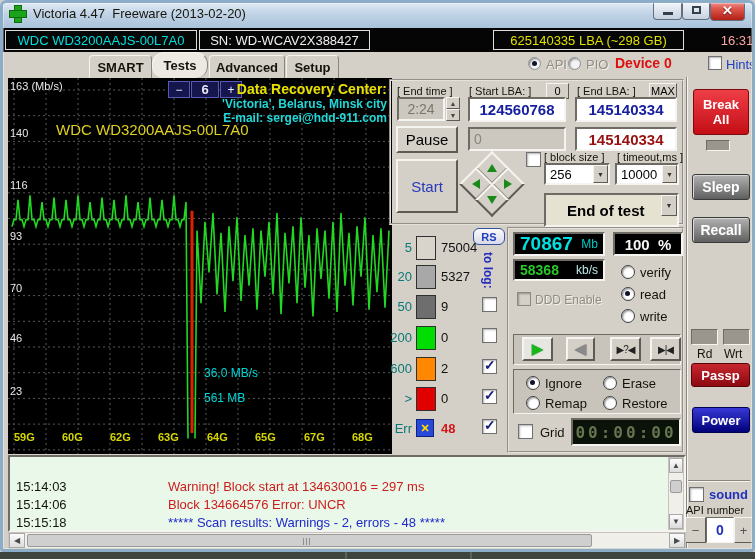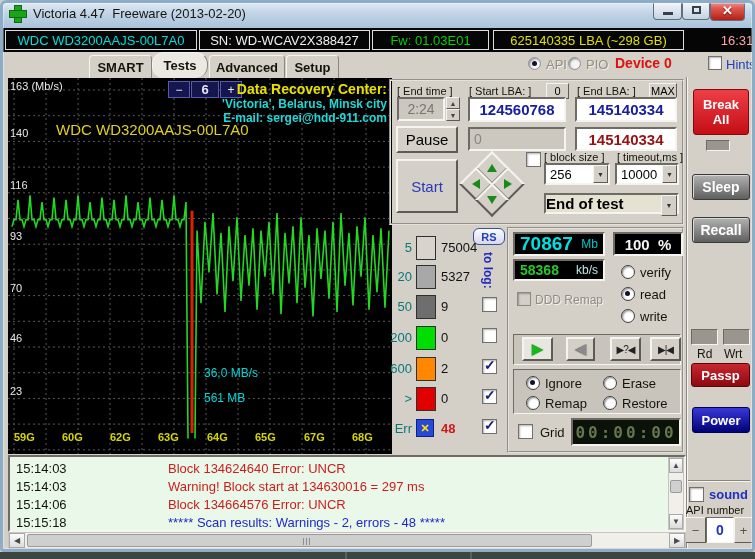--- a/index.html
+++ b/index.html
@@ -82,21 +82,20 @@
         <span style="width:9px;height:8px;border:2px solid #33404d;"></span>
       </span>
     <span class="a capbtn close" style="left:710px;width:35px;height:21px;color:#fff;font-weight:bold;font-size:13px;text-shadow:0 1px 1px #601010;">
         <span>✕</span>
       </span>
   </div>
 
   <div id="infobar" class="a">
     <div class="seg" style="left:2px;width:192px;color:#00dfdf;">WDC WD3200AAJS-00L7A0</div>
     <div class="seg" style="left:196px;width:171px;color:#f0f0f0;">SN: WD-WCAV2X388427</div>
-    <div class="seg" style="left:369px;width:117px;color:#00d000;">Fw: 01.03E01</div>
     <div class="seg" style="left:490px;width:191px;color:#e0e000;">625140335 LBA (~298 GB)</div>
     <div class="seg" style="left:710px;width:66px;border:none;color:#fca5a5;">16:31:43</div>
   </div>
 
   <div id="tabbar" class="a">
     <div class="tab" style="left:86px;width:63px;">SMART</div>
     <div class="tab active" style="left:149px;width:56px;border-radius:12px;">Tests</div>
     <div class="tab" style="left:206px;width:76px;">Advanced</div>
     <div class="tab" style="left:283px;width:53px;">Setup</div>
     <span class="radio grayed on" style="left:525px;top:5px;"></span>
@@ -199,21 +198,21 @@
           <span class="tri" style="transform:rotate(-45deg);border-left:5px solid transparent;border-right:5px solid transparent;border-top:8px solid #1a8a1a;"></span>
         </span>
     </div>
     <span class="cb" style="left:135px;top:71px;width:15px;height:15px;"></span>
     <span class="a txt lab" style="left:153px;top:70px;">[ block size ]</span>
     <span class="a txt lab" style="left:226px;top:70px;">[ timeout,ms ]</span>
     <span class="a sunken field vcenter" style="left:153px;top:82px;width:66px;height:22px;font-size:13px;padding-left:4px;">256</span>
     <span class="a raised1 center" style="left:202px;top:84px;width:15px;height:18px;font-size:7px;color:#333;">▼</span>
     <span class="a sunken field vcenter" style="left:224px;top:82px;width:64px;height:22px;font-size:13px;padding-left:4px;">10000</span>
     <span class="a raised1 center" style="left:271px;top:84px;width:15px;height:18px;font-size:7px;color:#333;">▼</span>
-    <span class="a sunken vcenter" style="left:153px;top:112px;width:135px;height:21px;background:#e6e2d2;font-weight:bold;font-size:15px;padding-left:0;">End of test</span>
+    <span class="a sunken vcenter" style="left:153px;top:112px;width:135px;height:34px;background:#e6e2d2;font-weight:bold;font-size:15px;padding-left:21px;">End of test</span>
     <span class="a raised1 center" style="left:270px;top:114px;width:16px;height:21px;font-size:7px;color:#333;">▼</span>
   </div>
 
   <div class="a" style="left:0;top:0;width:0;height:0;">
     <span class="a center" style="left:473px;top:228px;width:32px;height:17px;background:linear-gradient(#fcfcfc,#d8d8e8);border:1px solid #3050a0;border-radius:6px;color:#2040c0;font-weight:bold;font-size:11px;">RS</span>
     <span class="a txt" style="left:481px;top:252px;writing-mode:vertical-rl;font-size:12px;font-weight:bold;color:#2028c0;">to log:</span>
 
     <span class="a txt" style="left:380px;top:240px;width:32px;text-align:right;font-size:13px;color:#0a7878;">5</span>
     <span class="a bin-box" style="left: 416px; top: 236px; width: 20px; height: 24px; border: 1px solid rgb(48, 48, 48); background: rgb(216, 212, 204);"></span>
     <span class="a txt" style="left:441px;top:240px;font-size:13px;color:#101010;">75004</span>
@@ -258,21 +257,21 @@
       <span style="color:#28c828;font-weight:bold;font-size:14px;">58368</span>
       <span style="color:#bce8e8;font-size:12px;">kb/s</span>
     </span>
     <span class="radio" style="left:112px;top:36px;width:14px;height:14px;"></span>
     <span class="a txt rlab" style="left:131px;top:36px;">verify</span>
     <span class="radio on" style="left:112px;top:58px;width:14px;height:14px;"></span>
     <span class="a txt rlab" style="left:131px;top:58px;">read</span>
     <span class="radio" style="left:112px;top:80px;width:14px;height:14px;"></span>
     <span class="a txt rlab" style="left:131px;top:80px;">write</span>
     <span class="cb grayed" style="left:8px;top:63px;"></span>
-    <span class="a txt dislab" style="left:26px;top:64px;font-size:12px;">DDD Remap</span>
+    <span class="a txt dislab" style="left:26px;top:64px;font-size:12px;">DDD Enable</span>
 
     <div class="a sunken1" style="left:4px;top:105px;width:168px;height:31px;background:#c8c4bc;">
       <span class="a raised center" style="left:8px;top:2px;width:31px;height:24px;background:#e8e6e0;">
           <span style="color:#18b818;font-size:15px;text-shadow:0 0 1px #063;">▶</span>
         </span>
       <span class="a raised center" style="left:52px;top:2px;width:29px;height:24px;">
           <span style="color:#8a8a8a;font-size:15px;text-shadow:0 0 1px #444;">◀</span>
         </span>
       <span class="a raised center" style="left:96px;top:2px;width:31px;height:24px;">
           <span style="color:#222;font-size:10px;letter-spacing:-1px;">▶?◀</span>
@@ -314,21 +313,20 @@
   <div class="a sbtn" style="left:692px;top:407px;width:58px;height:26px;background:linear-gradient(#3838d8,#000078);border:1px solid #000050;font-size:13px;">Power</div>
   <span class="a" style="left:688px;top:480px;width:62px;height:2px;border-top:1px solid #8a867e;border-bottom:1px solid #f6f4f0;"></span>
   <span class="cb" style="left:689px;top:487px;width:15px;height:15px;"></span>
   <span class="a txt" style="left:709px;top:487px;font-size:13px;font-weight:bold;color:#2030c0;">sound</span>
   <span class="a txt" style="left:686px;top:504px;font-size:11px;color:#14140a;">API number</span>
   <span class="a raised1 center" style="left:685px;top:517px;width:21px;height:26px;color:#555;font-size:13px;">−</span>
   <span class="a sunken1 center field" style="left:706px;top:517px;width:28px;height:26px;color:#2030c0;font-weight:bold;font-size:14px;">0</span>
   <span class="a raised1 center" style="left:734px;top:517px;width:19px;height:26px;color:#555;font-size:13px;">+</span>
 
   <div class="a sunken" style="left:8px;top:455px;width:678px;height:77px;background:#eaf8ea;overflow:hidden;">
-    <div class="log-row a txt error" style="left:6px;top:4px;font-size:13px;"><span class="t">15:14:03</span><span class="m">Block 134624640 Error: UNCR</span></div>
     <div class="log-row a txt error" style="left:6px;top:22px;font-size:13px;"><span class="t">15:14:03</span><span class="m">Warning! Block start at 134630016 = 297 ms</span></div>
     <div class="log-row a txt error" style="left:6px;top:40px;font-size:13px;"><span class="t">15:14:06</span><span class="m">Block 134664576 Error: UNCR</span></div>
     <div class="log-row a txt info" style="left:6px;top:58px;font-size:13px;"><span class="t">15:15:18</span><span class="m">***** Scan results: Warnings - 2, errors - 48 *****</span></div>
 
     <div class="a sbtrack" style="right:0;top:0;width:16px;height:73px;">
       <span class="a sbbtn" style="left:0;top:0;width:14px;height:15px;">
           <span>▲</span>
         </span>
       <span class="a sbthumb" style="left:1px;top:22px;width:12px;height:13px;"></span>
       <span class="a sbbtn" style="left:0;bottom:0;width:14px;height:15px;">

